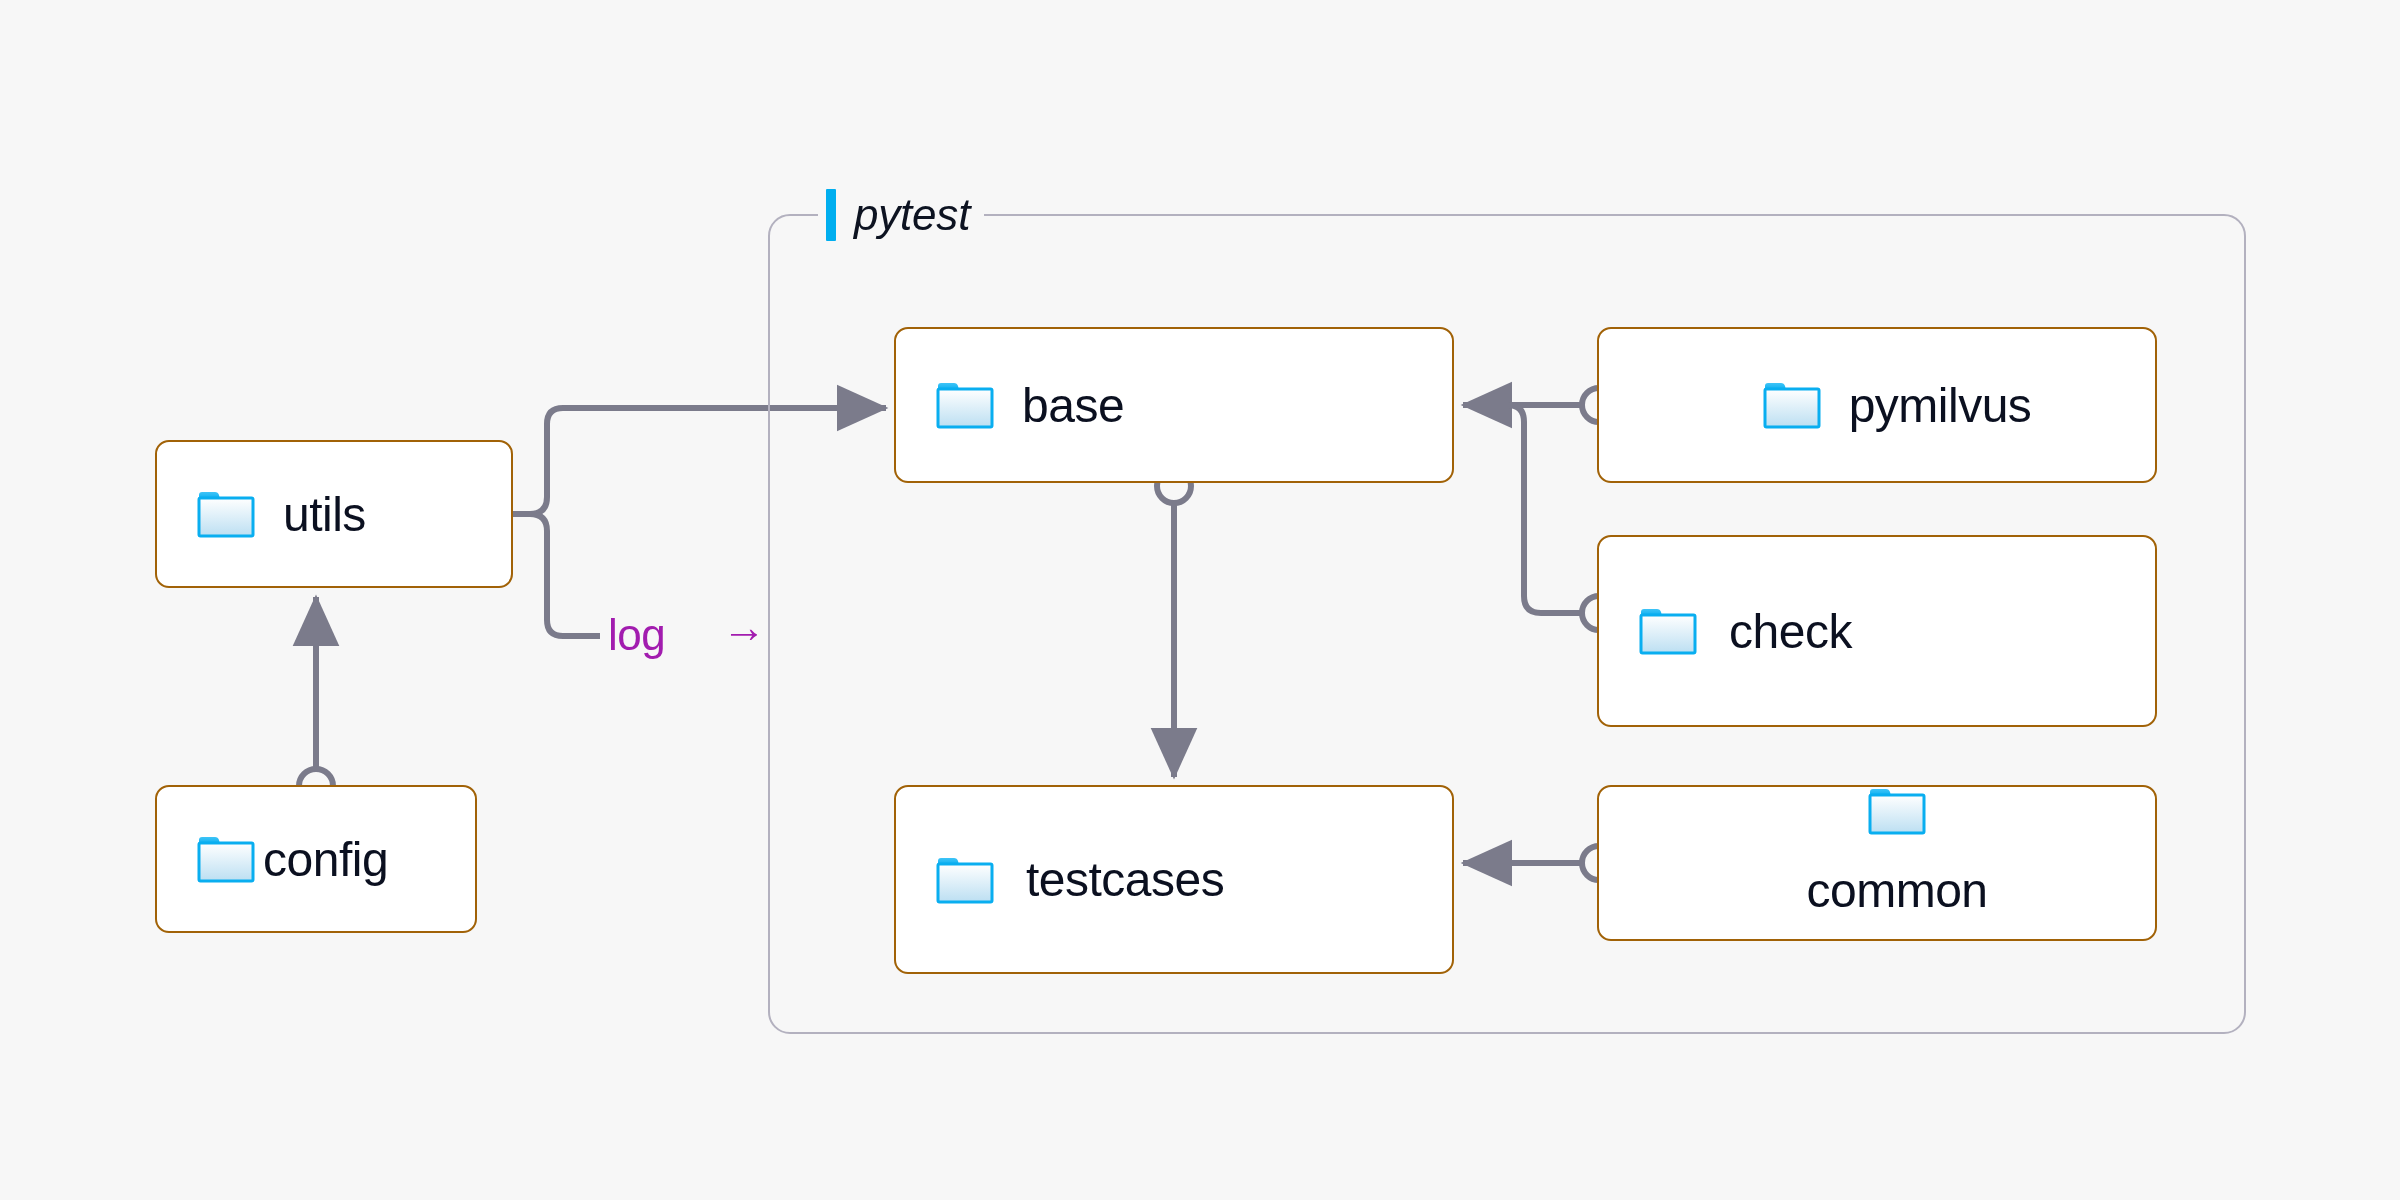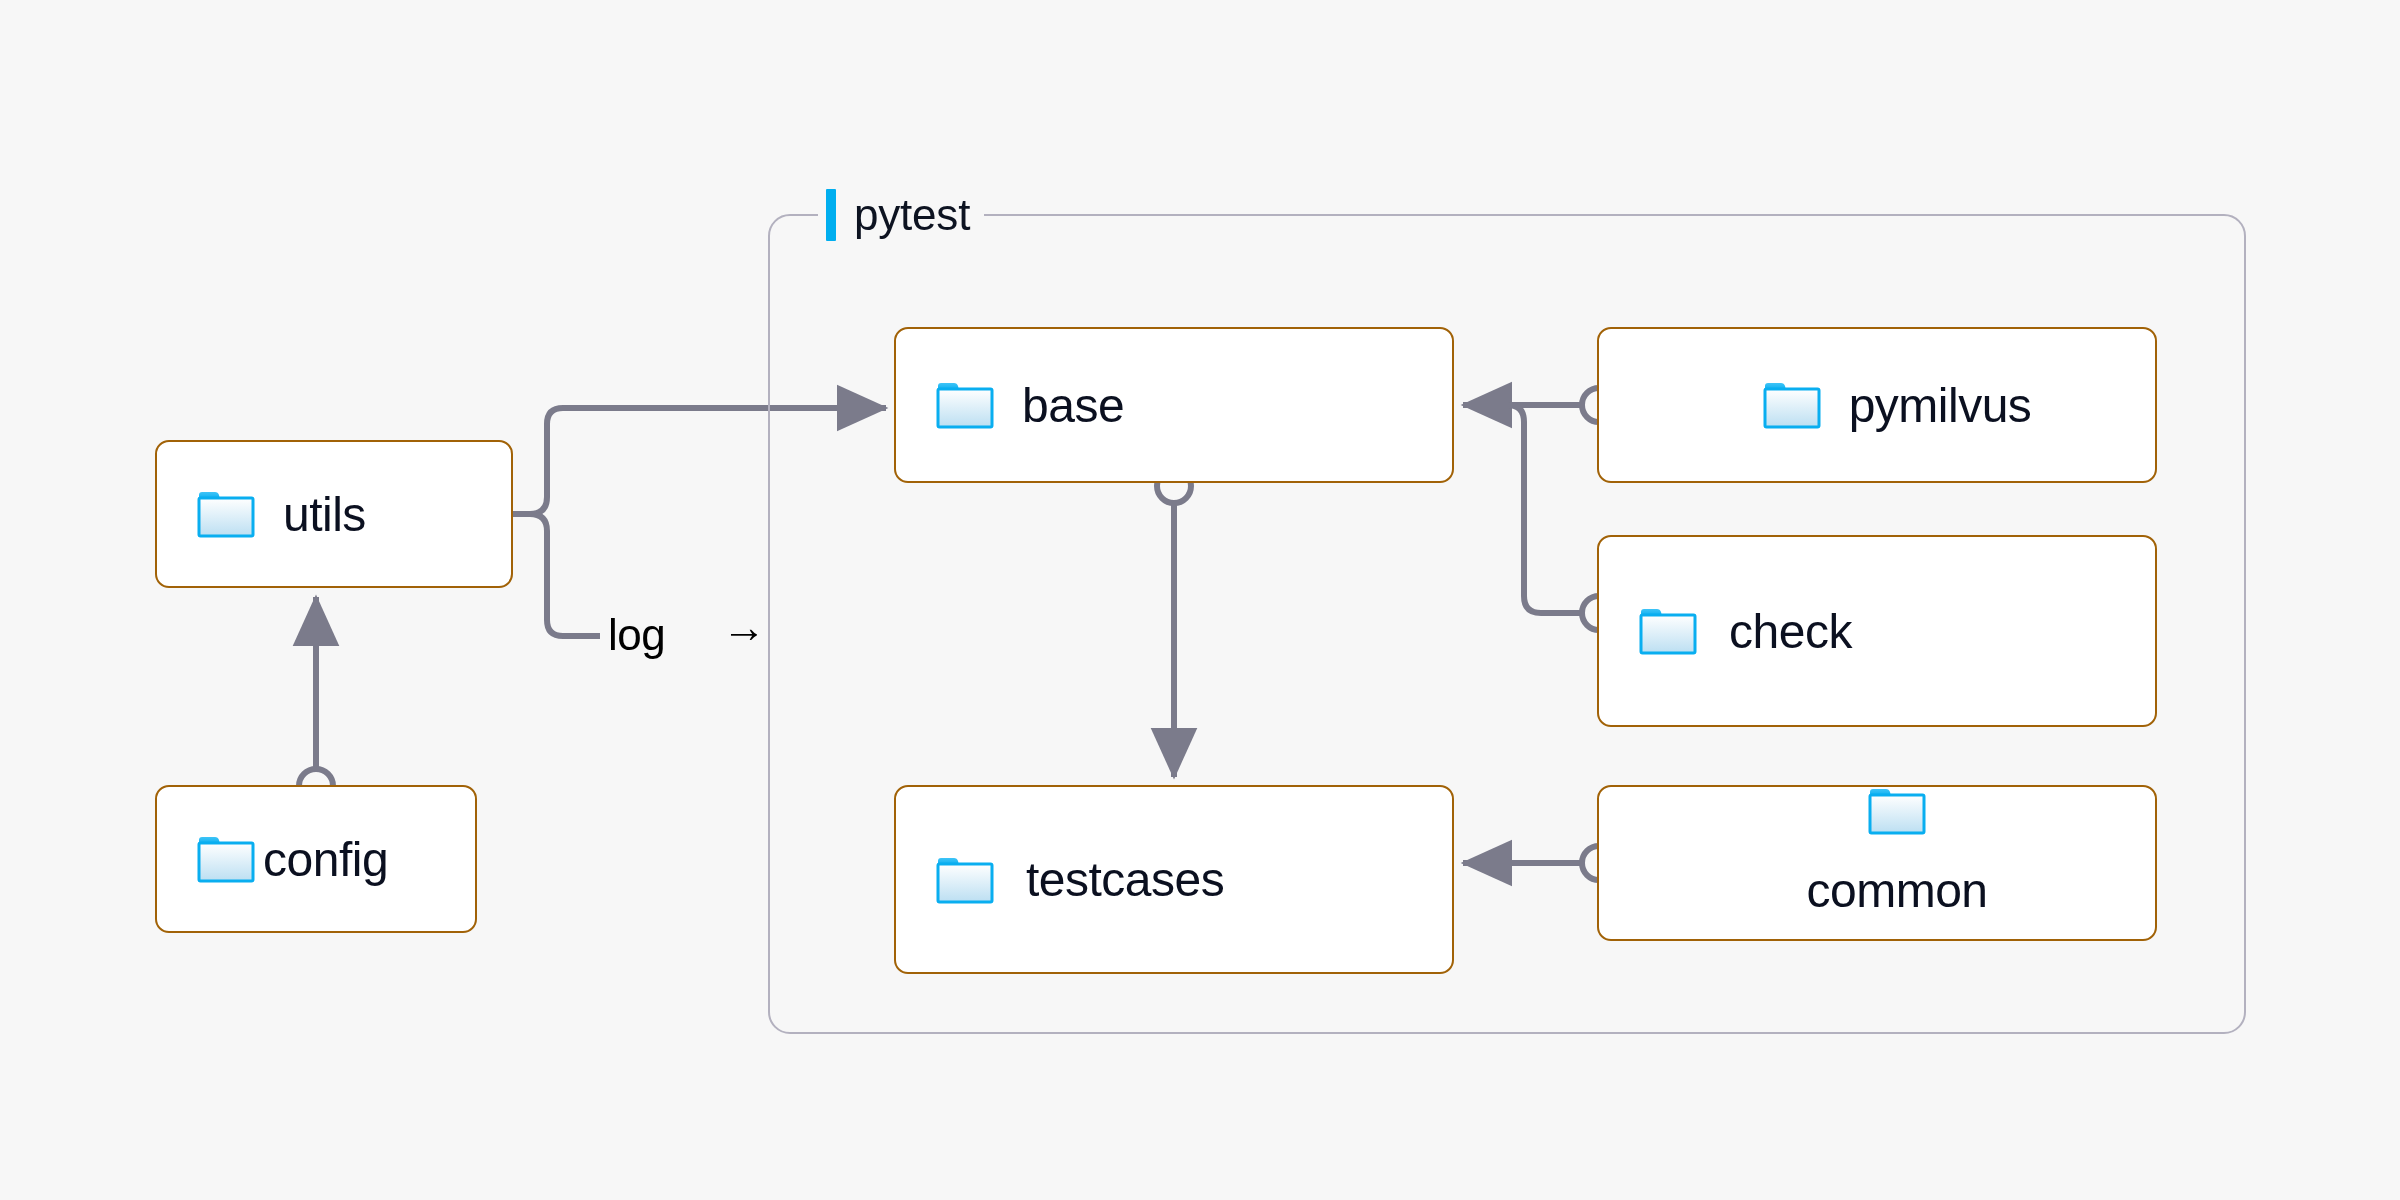--- a/index.html
+++ b/index.html
@@ -80,21 +80,21 @@
     flex: none;
     width: 58px;
     height: 48px;
     display: block;
   }
 
   
   .edge-label {
     position: absolute;
     font-size: 44px;
-    color: #000000;
+    color: #a21caf;
     white-space: nowrap;
     letter-spacing: -0.5px;
   }
 </style>
 </head>
 <body>
 
 <div id="canvas">
 
   <svg id="edge-layer" viewBox="0 0 2400 1200" xmlns="http://www.w3.org/2000/svg">
@@ -136,21 +136,21 @@
       <circle cx="316" cy="786" r="17"></circle>
       <circle cx="1174" cy="486" r="17"></circle>
       <circle cx="1599" cy="405" r="17"></circle>
       <circle cx="1599" cy="613" r="17"></circle>
       <circle cx="1599" cy="863" r="17"></circle>
     </g>
   </svg>
 
   <div class="group-box" style="left:768px; top:214px; width:1478px; height:820px;"></div>
 
-  <div class="group-label-wrap" style="left:818px; top:188px;">
+  <div class="group-label-wrap" style="left:818px; top:188px;font-style:italic;">
     <span class="group-bar"></span>
     <span class="group-label">pytest</span>
   </div>
 
   <div class="node" style="left:155px; top:440px; width:358px; height:148px;">
     <svg class="folder-icon" viewBox="0 0 58 48">
       <path d="M2,9 L2,5 Q2,2 5,2 L18,2 Q21,2 22,5 L23,9 Z" fill="url(#folderTabGrad)"></path>
       <rect x="2" y="8" width="54" height="38" rx="1.5" fill="url(#folderGrad)" stroke="#09aef0" stroke-width="3"></rect>
     </svg>
     <span class="node-label">utils</span>

